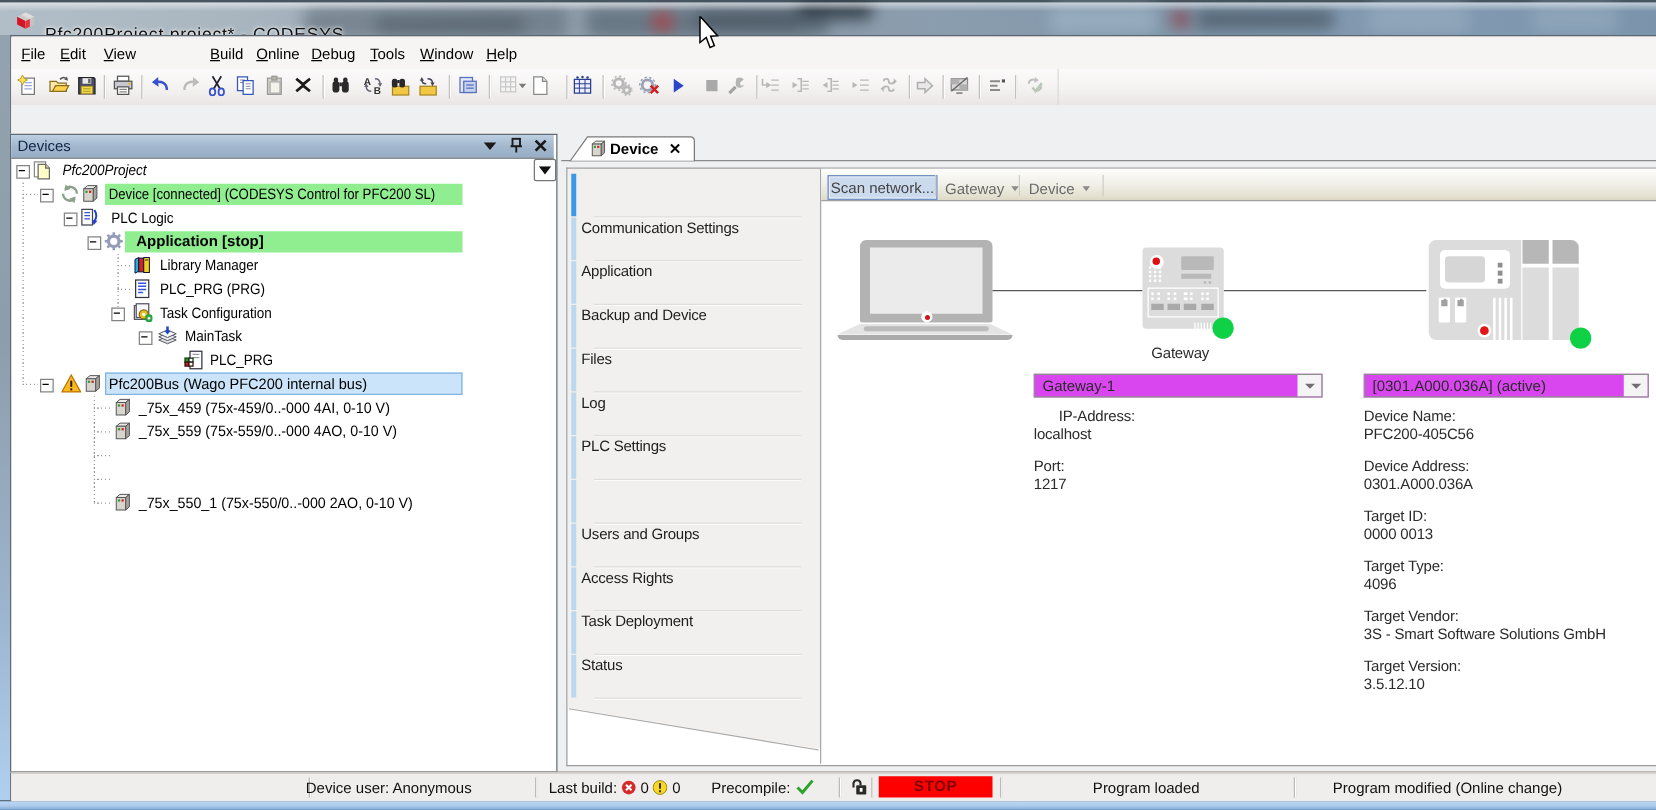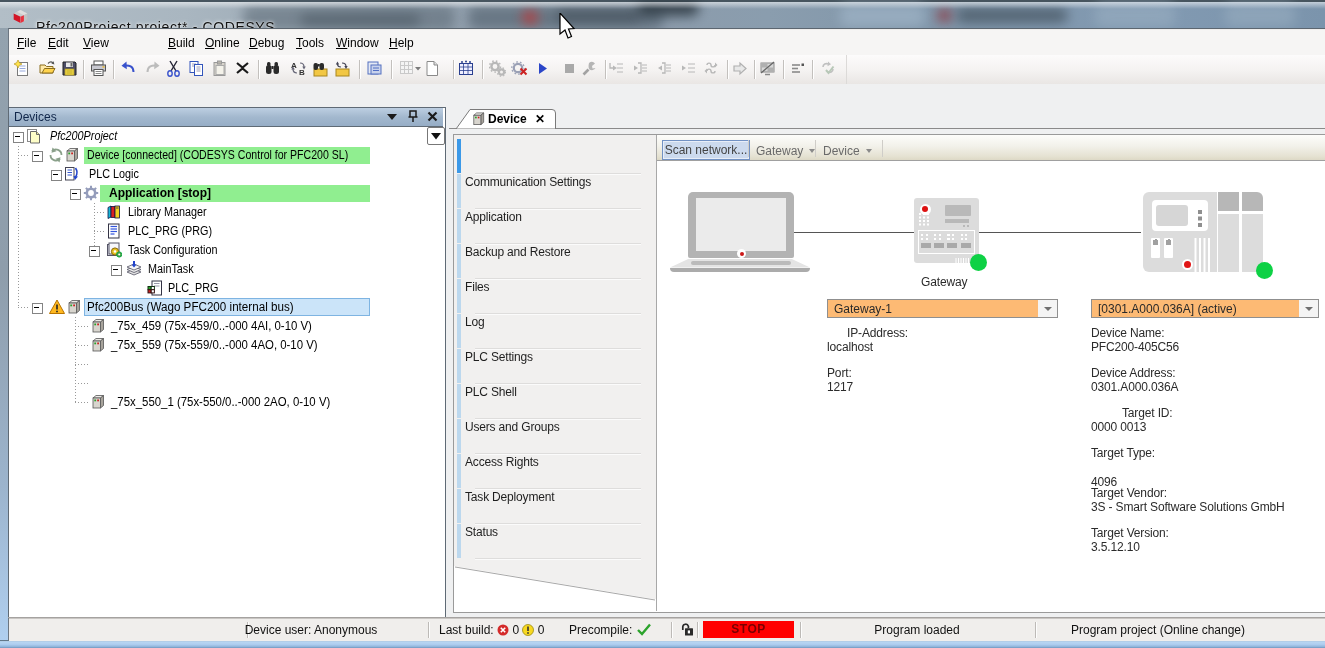--- a/index.html
+++ b/index.html
@@ -67,21 +67,21 @@
   #navline{position:absolute;left:202px;top:0;width:1px;height:476px;background:#a8a8a8;}
   
   #ctoolbar{position:absolute;left:203px;top:0px;width:669px;height:25px;
     background:linear-gradient(180deg,#fdfdfb 0%,#f2f1ea 45%,#e5e2d2 85%,#ddd9c6 100%);border-bottom:1px solid #a0a0a0;}
   #scanbtn{position:absolute;left:5px;top:5px;width:88px;height:20px;background:#ccdaee;border:1px solid #7292c4;box-sizing:border-box;
     box-shadow:inset 0 0 0 1px #e8eef8;color:#444;text-align:center;line-height:18px;}
   .flatbtn{position:absolute;top:7px;height:19px;color:#6a6a6a;line-height:19px;}
   .dn{display:inline-block;width:0;height:0;border-left:3.5px solid transparent;border-right:3.5px solid transparent;border-top:4px solid #8a8a8a;margin-left:6px;vertical-align:2px;}
   .vsep{position:absolute;top:5px;width:1px;height:17px;background:#cfcdc8;}
   
-  .combo{position:absolute;height:19px;background:#fdba74;border:1px solid #8f8f8f;box-sizing:border-box;color:#2a2a2a;}
+  .combo{position:absolute;height:19px;background:#d946ef;border:1px solid #8f8f8f;box-sizing:border-box;color:#2a2a2a;}
   .combo .ctxt{position:absolute;left:6px;top:2px;white-space:nowrap;}
   .combo .carr{position:absolute;right:0;top:0;width:19px;height:17px;background:#f4f4f4;}
   .combo .carr:before{content:"";position:absolute;left:5.5px;top:7px;width:0;height:0;border-left:4px solid transparent;border-right:4px solid transparent;border-top:4.5px solid #6f6f6f;}
   .ilbl{position:absolute;color:#2b2b2b;white-space:nowrap;letter-spacing:-0.15px;}
   
   #statusbar{left:9px;top:618px;width:1316px;height:22px;background:#f0eeec;border-top:1px solid #c9c6c3;}
   .ssep{position:absolute;top:3px;width:1px;height:16px;background:#bdbab7;border-right:1px solid #fdfdfd;}
   .stxt{position:absolute;top:4px;color:#111;}
   #stopblk{position:absolute;left:694px;top:2px;width:91px;height:17px;background:#ff0000;color:#7a0000;text-align:center;line-height:17px;font-size:12px;font-weight:bold;letter-spacing:0.5px;}
 </style>
@@ -557,38 +557,35 @@
       <div class="nstrip" style="top:388px;height:34px;background:#bcd8ee;"></div>
       <div class="nitem" style="top:2px;">
           <span class="nlbl">Communication Settings</span>
         </div>
       <div class="nsep" style="top:37px;"></div>
       <div class="nitem" style="top:37px;">
           <span class="nlbl">Application</span>
         </div>
       <div class="nsep" style="top:72px;"></div>
       <div class="nitem" style="top:72px;">
-          <span class="nlbl">Backup and Restore</span>
+          <span class="nlbl">Backup and Device</span>
         </div>
       <div class="nsep" style="top:107px;"></div>
       <div class="nitem" style="top:107px;">
           <span class="nlbl">Files</span>
         </div>
       <div class="nsep" style="top:142px;"></div>
       <div class="nitem" style="top:142px;">
           <span class="nlbl">Log</span>
         </div>
       <div class="nsep" style="top:177px;"></div>
       <div class="nitem" style="top:177px;">
           <span class="nlbl">PLC Settings</span>
         </div>
       <div class="nsep" style="top:212px;"></div>
-      <div class="nitem" style="top:212px;">
-          <span class="nlbl">PLC Shell</span>
-        </div>
       <div class="nsep" style="top:247px;"></div>
       <div class="nitem" style="top:247px;">
           <span class="nlbl">Users and Groups</span>
         </div>
       <div class="nsep" style="top:282px;"></div>
       <div class="nitem" style="top:282px;">
           <span class="nlbl">Access Rights</span>
         </div>
       <div class="nsep" style="top:317px;"></div>
       <div class="nitem" style="top:317px;">
@@ -726,24 +723,24 @@
         </div>
 
       <div class="ilbl" style="left:373px;top:191px;margin-left:20px;">IP-Address:</div>
       <div class="ilbl" style="left:373px;top:205px;">localhost</div>
       <div class="ilbl" style="left:373px;top:231px;">Port:</div>
       <div class="ilbl" style="left:373px;top:245px;">1217</div>
       <div class="ilbl" style="left:637px;top:191px;">Device Name:</div>
       <div class="ilbl" style="left:637px;top:205px;">PFC200-405C56</div>
       <div class="ilbl" style="left:637px;top:231px;">Device Address:</div>
       <div class="ilbl" style="left:637px;top:245px;">0301.A000.036A</div>
-      <div class="ilbl" style="left:668px;top:271px;">Target ID:</div>
+      <div class="ilbl" style="left:637px;top:271px;">Target ID:</div>
       <div class="ilbl" style="left:637px;top:285px;">0000 0013</div>
       <div class="ilbl" style="left:637px;top:311px;">Target Type:</div>
-      <div class="ilbl" style="left:637px;top:325px;margin-top:15px;">4096</div>
+      <div class="ilbl" style="left:637px;top:325px;">4096</div>
       <div class="ilbl" style="left:637px;top:351px;">Target Vendor:</div>
       <div class="ilbl" style="left:637px;top:365px;">3S - Smart Software Solutions GmbH</div>
       <div class="ilbl" style="left:637px;top:391px;">Target Version:</div>
       <div class="ilbl" style="left:637px;top:405px;">3.5.12.10</div>
     </div>
   </div>
   <div class="abs" style="left:8px;top:617px;width:1317px;height:1px;background:#a5a2a0;"></div>
   <div id="statusbar" class="abs">
     <div class="ssep" style="left:238px"></div>
     <div class="stxt" style="left:212px;width:180px;text-align:center;">Device user: Anonymous</div>
@@ -763,15 +760,15 @@
     <svg class="abs" style="left:671px;top:3px;width:15px;height:15px" viewBox="0 0 15 15">
         <path d="M2.8 8 L2.8 4.6 A2.9 2.9 0 0 1 8.4 4.2 L8.4 6.2" fill="none" stroke="#2a2a2a" stroke-width="1.7"></path>
         <rect x="5" y="6.2" width="8" height="7.3" rx="0.5" fill="#2a2a2a"></rect>
         <rect x="7.8" y="8.4" width="2.2" height="3" fill="#fff"></rect>
       </svg>
     <div class="ssep" style="left:688px"></div>
     <div id="stopblk">STOP</div>
     <div class="ssep" style="left:791px"></div>
     <div class="stxt" style="left:793px;width:230px;text-align:center;">Program loaded</div>
     <div class="ssep" style="left:1026px"></div>
-    <div class="stxt" style="left:1019px;width:260px;text-align:center;">Program project (Online change)</div>
+    <div class="stxt" style="left:1019px;width:260px;text-align:center;">Program modified (Online change)</div>
 </div>
 </div>
 
 </body></html>

